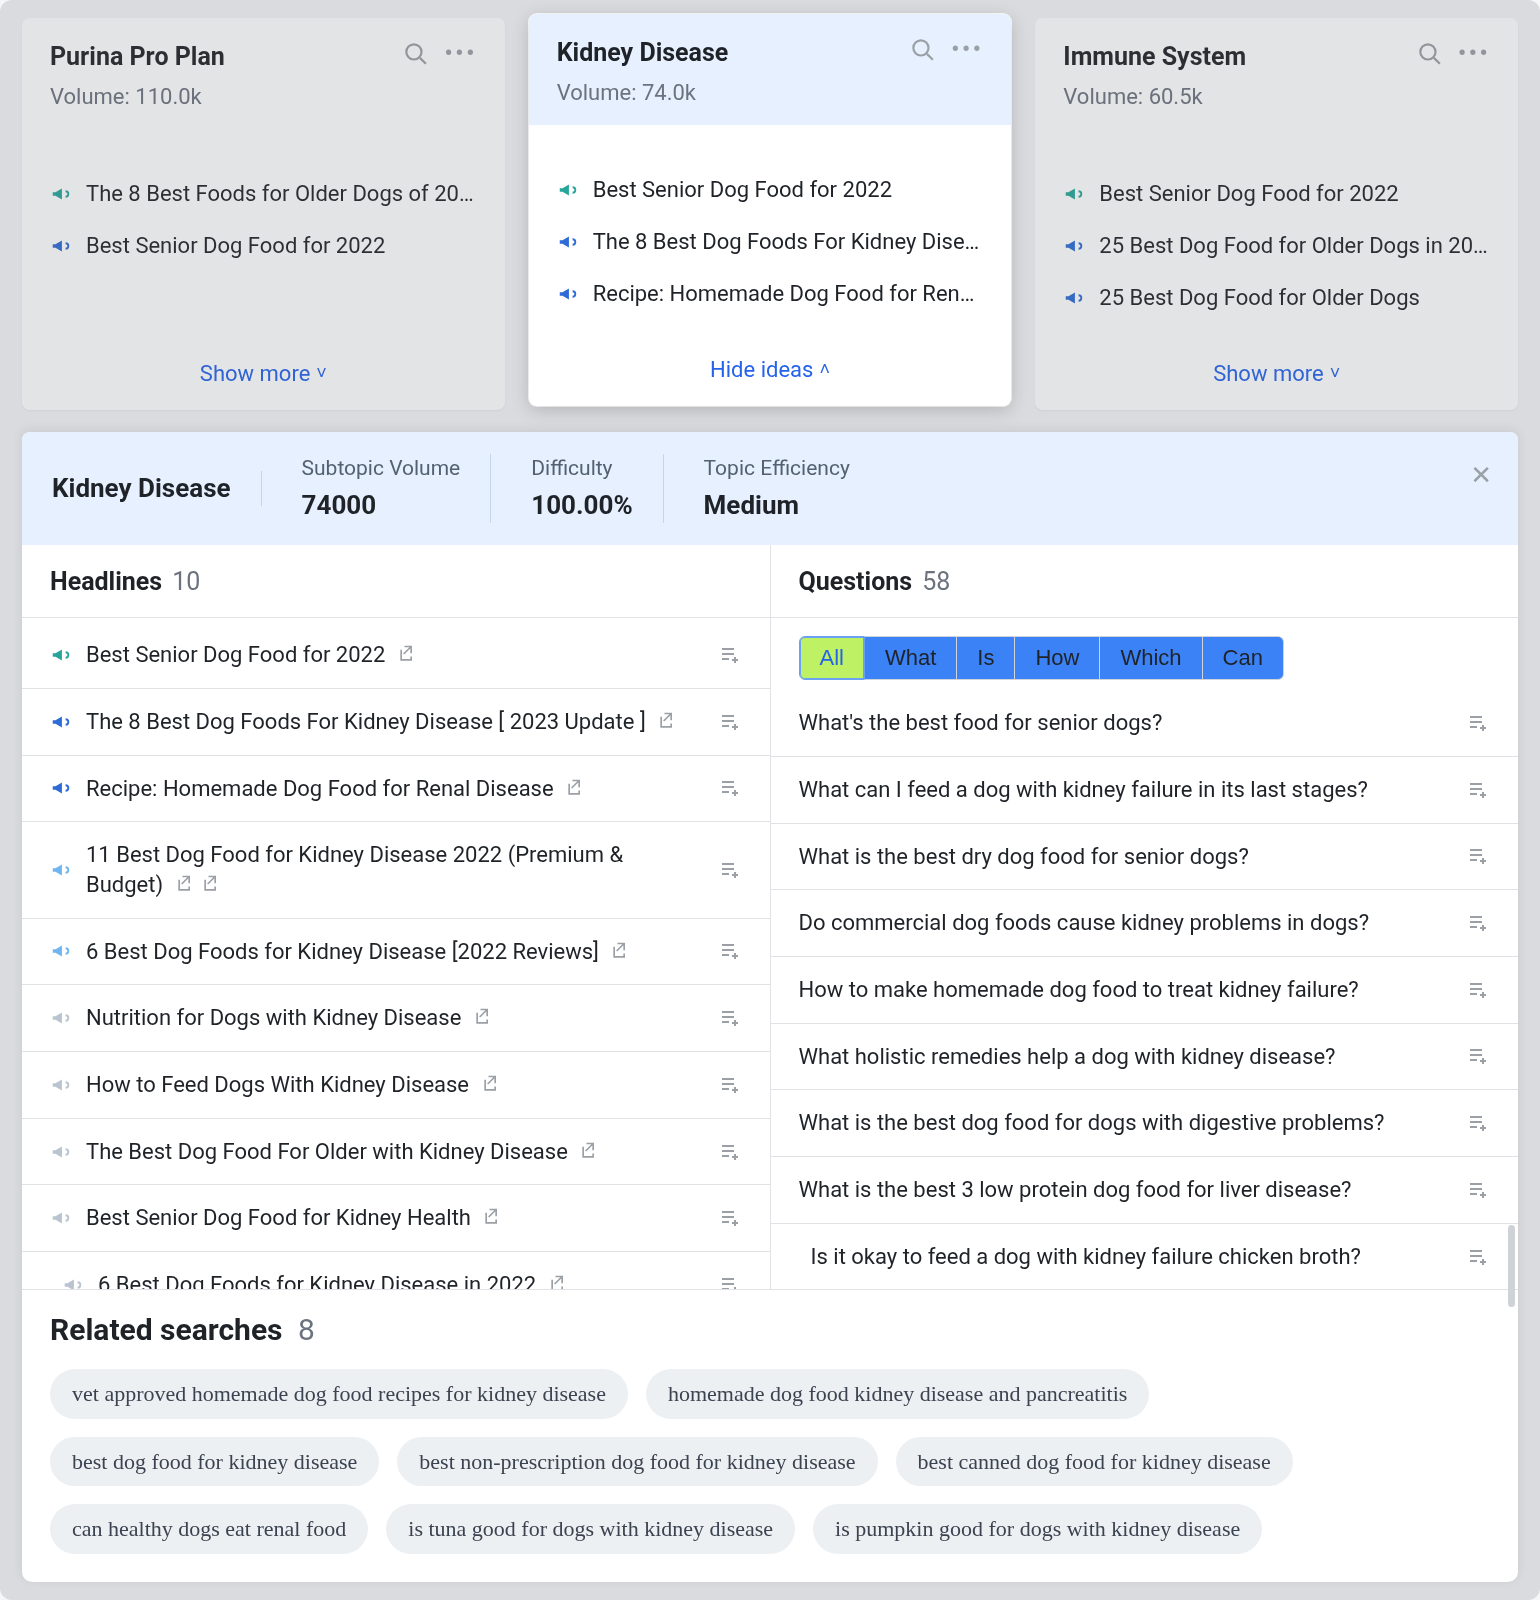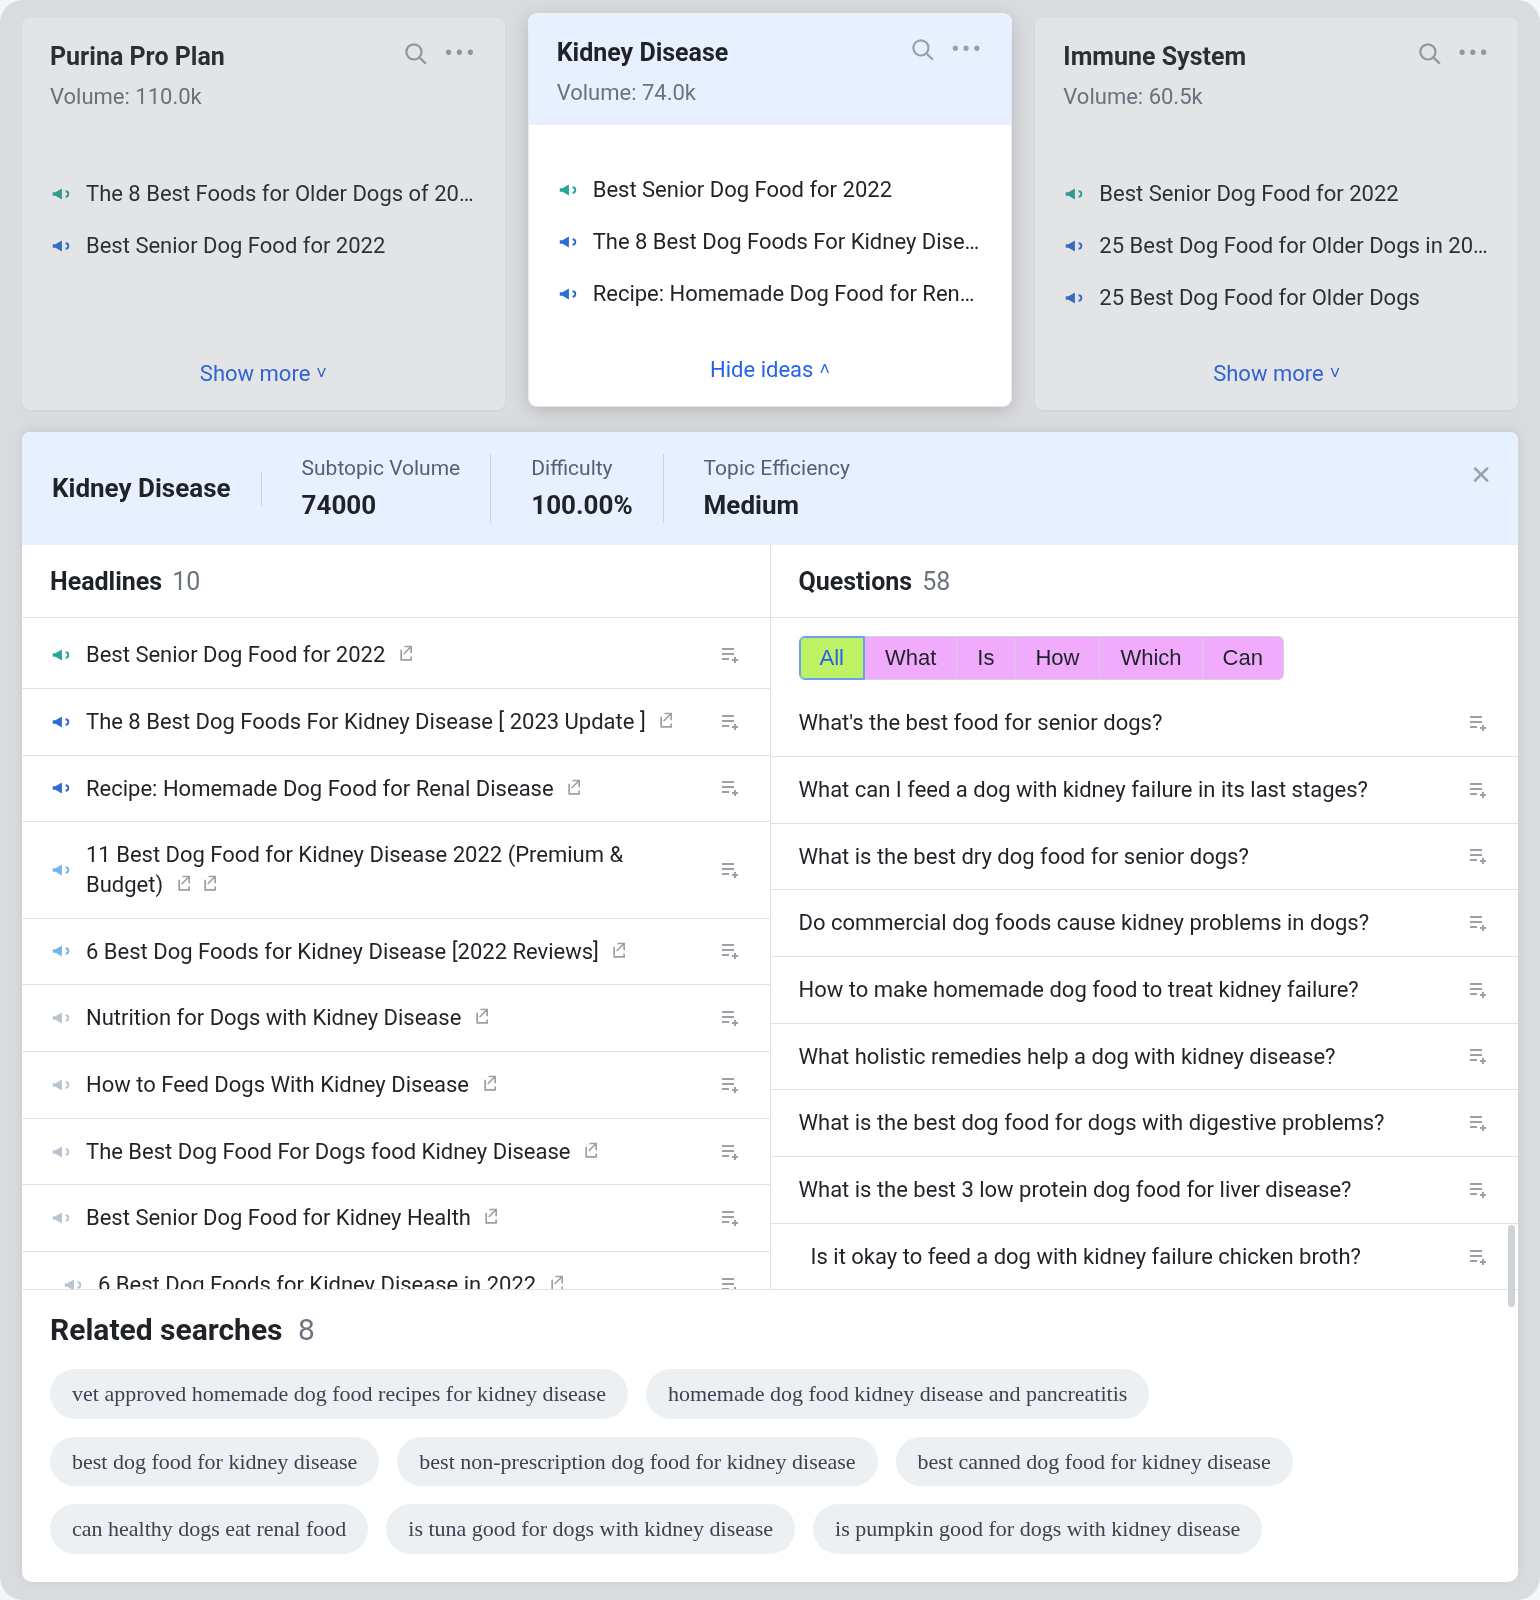--- a/index.html
+++ b/index.html
@@ -27,21 +27,21 @@
     line-height:1.35;
   }
   
   .frame{
     width:1540px;
     height:1600px;
     margin:0 auto;
     background:var(--gray-bg);
     position:relative;
     overflow:hidden;
-    border-radius:23px;
+    border-radius:12px;
   }
 
   
   .cards-row{
     display:flex;
     gap:24px;
     padding:18px 22px 0;
   }
   .card{
     flex:1;
@@ -145,21 +145,21 @@
     border-bottom:1px solid var(--border);
     display:flex;gap:10px;
   }
   .col-head .count{font-weight:400;color:var(--muted);}
 
   .filters{display:flex;gap:0;padding:18px 28px 6px;}
   .filter-btn{
     border:1px solid #cfd4da;
     padding:8px 20px;
     font-size:22px;
-    background:#f0abfc;
+    background:#3b82f6;
     cursor:pointer;
     color:var(--text);
   }
   .filter-btn:first-child{border-radius:6px 0 0 6px;}
   .filter-btn:last-child{border-radius:0 6px 6px 0;}
   .filter-btn + .filter-btn{border-left:none;}
   .filter-btn.active{
     background:#bef264;
     border-color:#6aa1f3;
     color:var(--blue);
@@ -469,21 +469,21 @@
       </span>
       <span class="addlist"><svg class="" viewBox="0 0 24 24">
                   <use href="#i-add"></use>
                 </svg></span>
     </div>
     <div class="row">
       <span class="megaphone gray"><svg class="" viewBox="0 0 24 24">
                   <use href="#i-mega"></use>
                 </svg></span>
       <span class="label">
-        <span class="label-text">The Best Dog Food For Dogs food Kidney Disease</span>
+        <span class="label-text">The Best Dog Food For Older with Kidney Disease</span>
         <span class="ext"><svg class="" viewBox="0 0 24 24">
                     <use href="#i-ext"></use>
                   </svg></span>
       </span>
       <span class="addlist"><svg class="" viewBox="0 0 24 24">
                   <use href="#i-add"></use>
                 </svg></span>
     </div>
     <div class="row">
       <span class="megaphone gray"><svg class="" viewBox="0 0 24 24">

